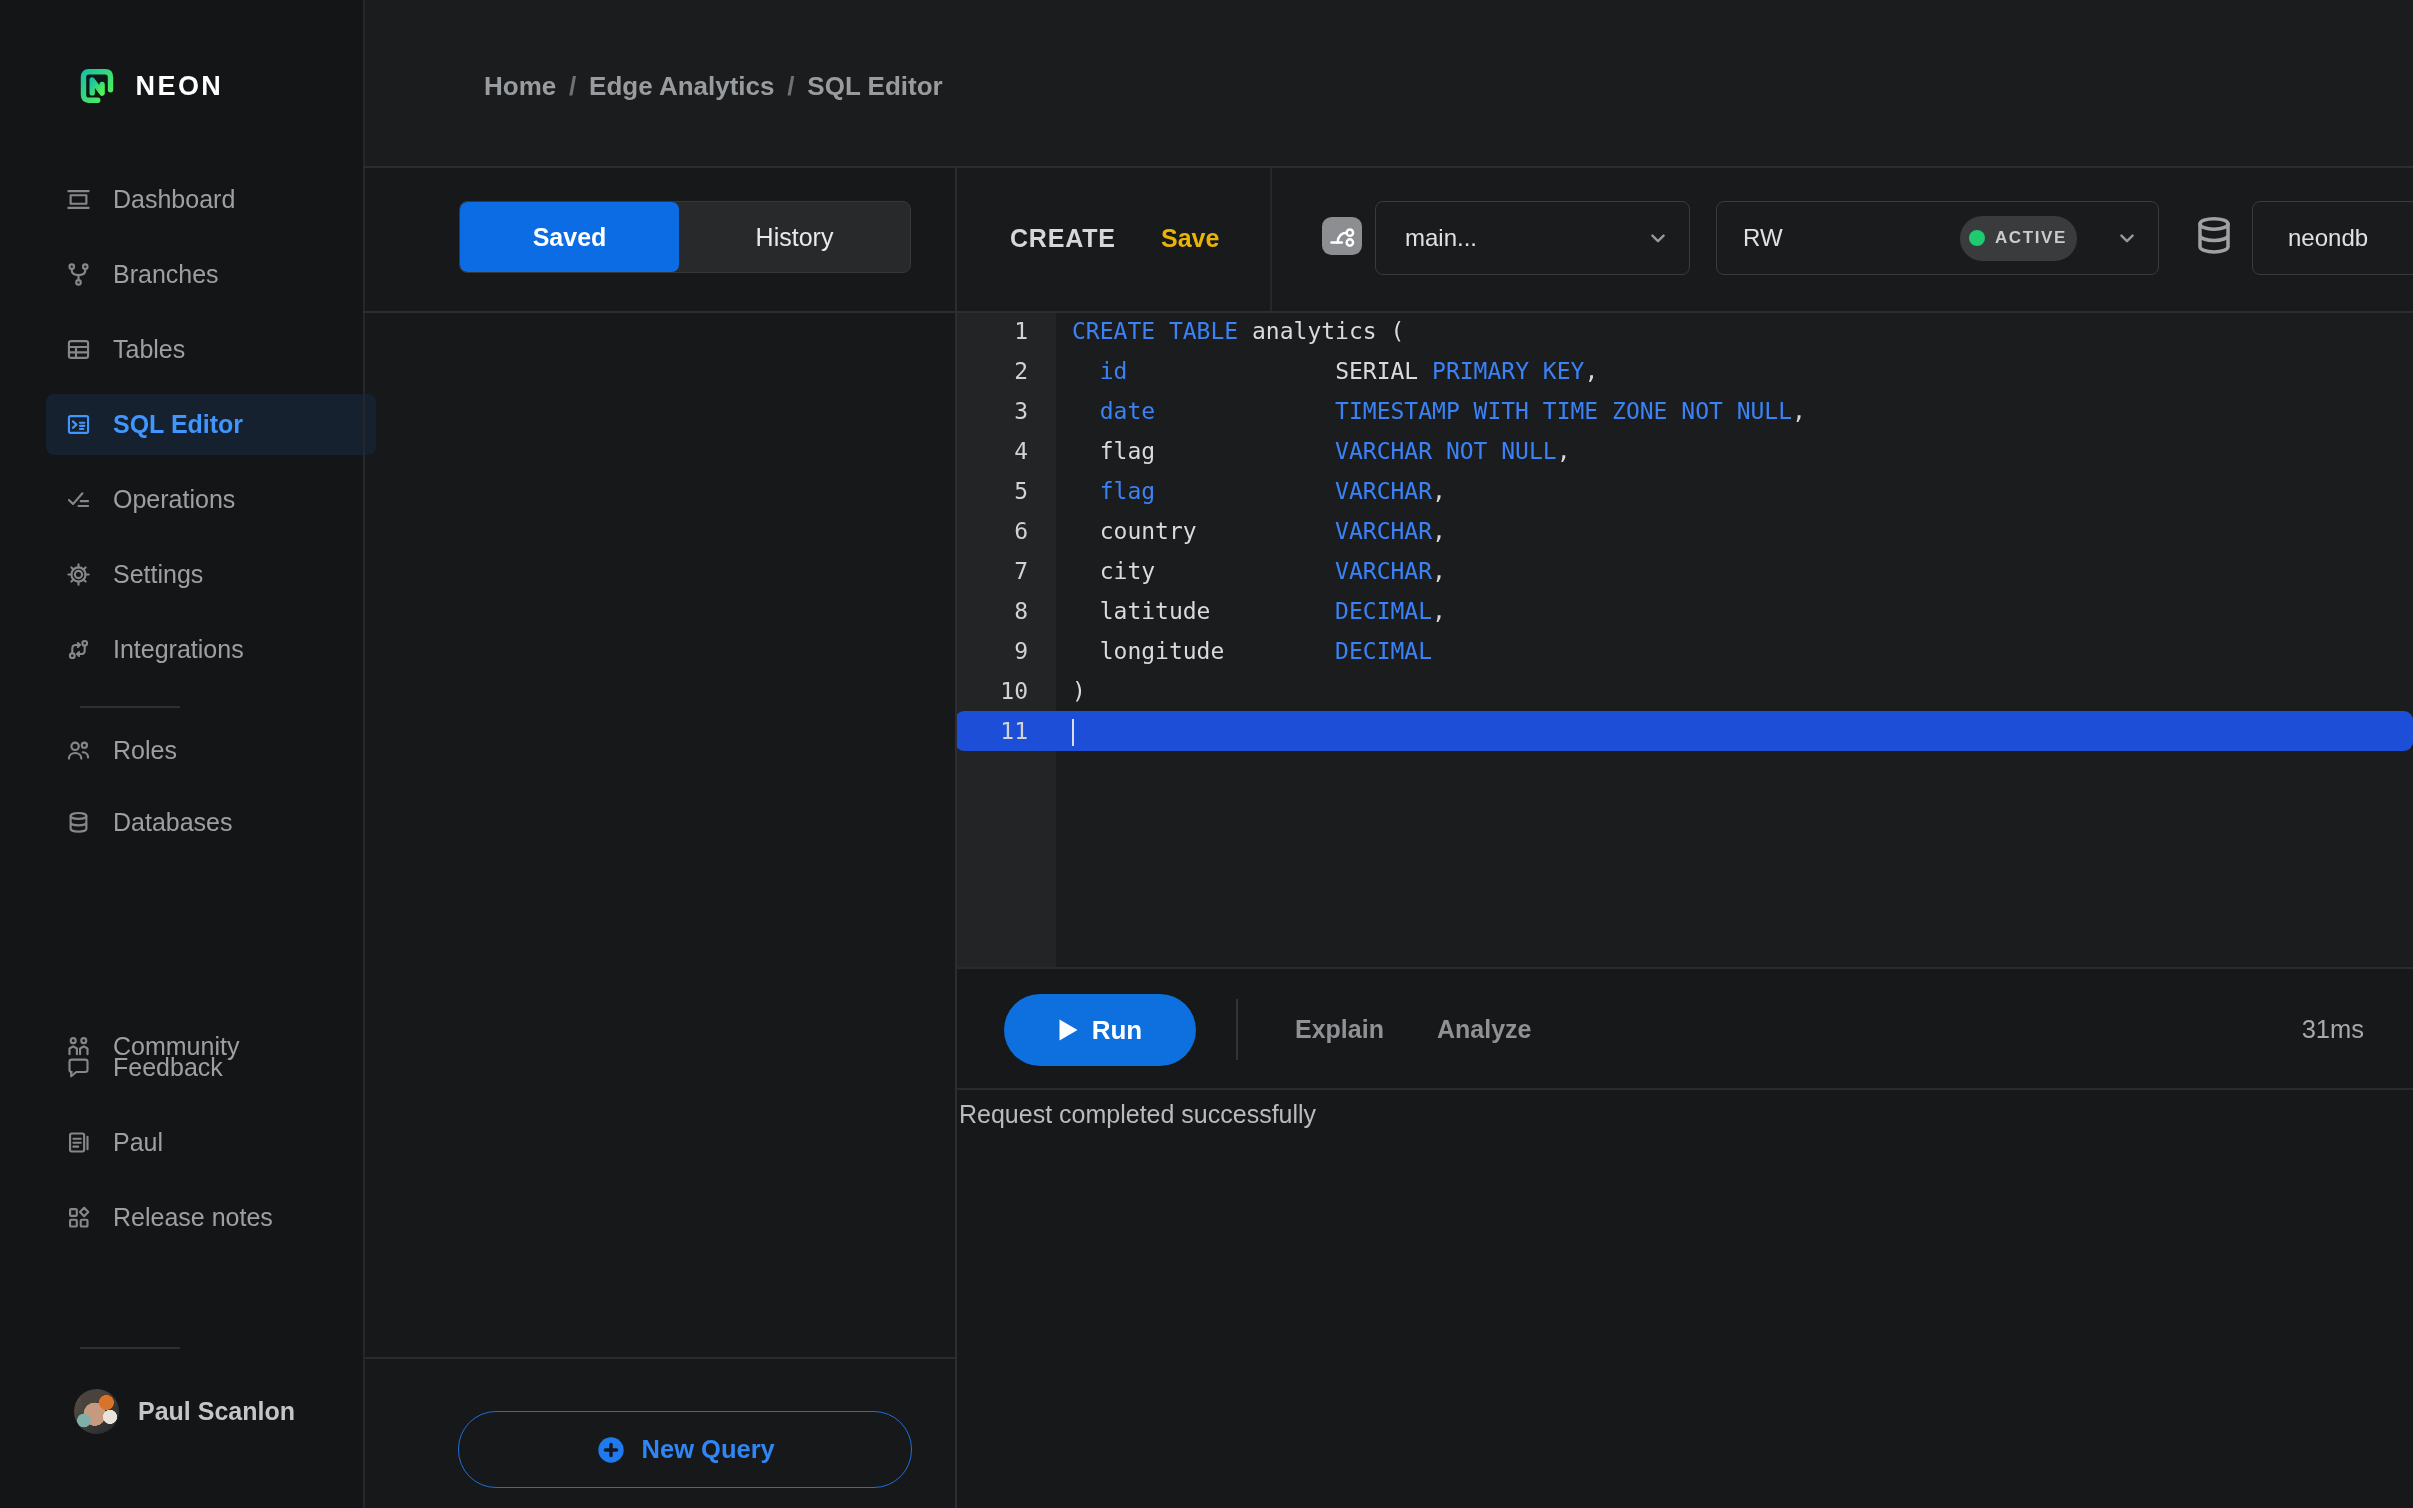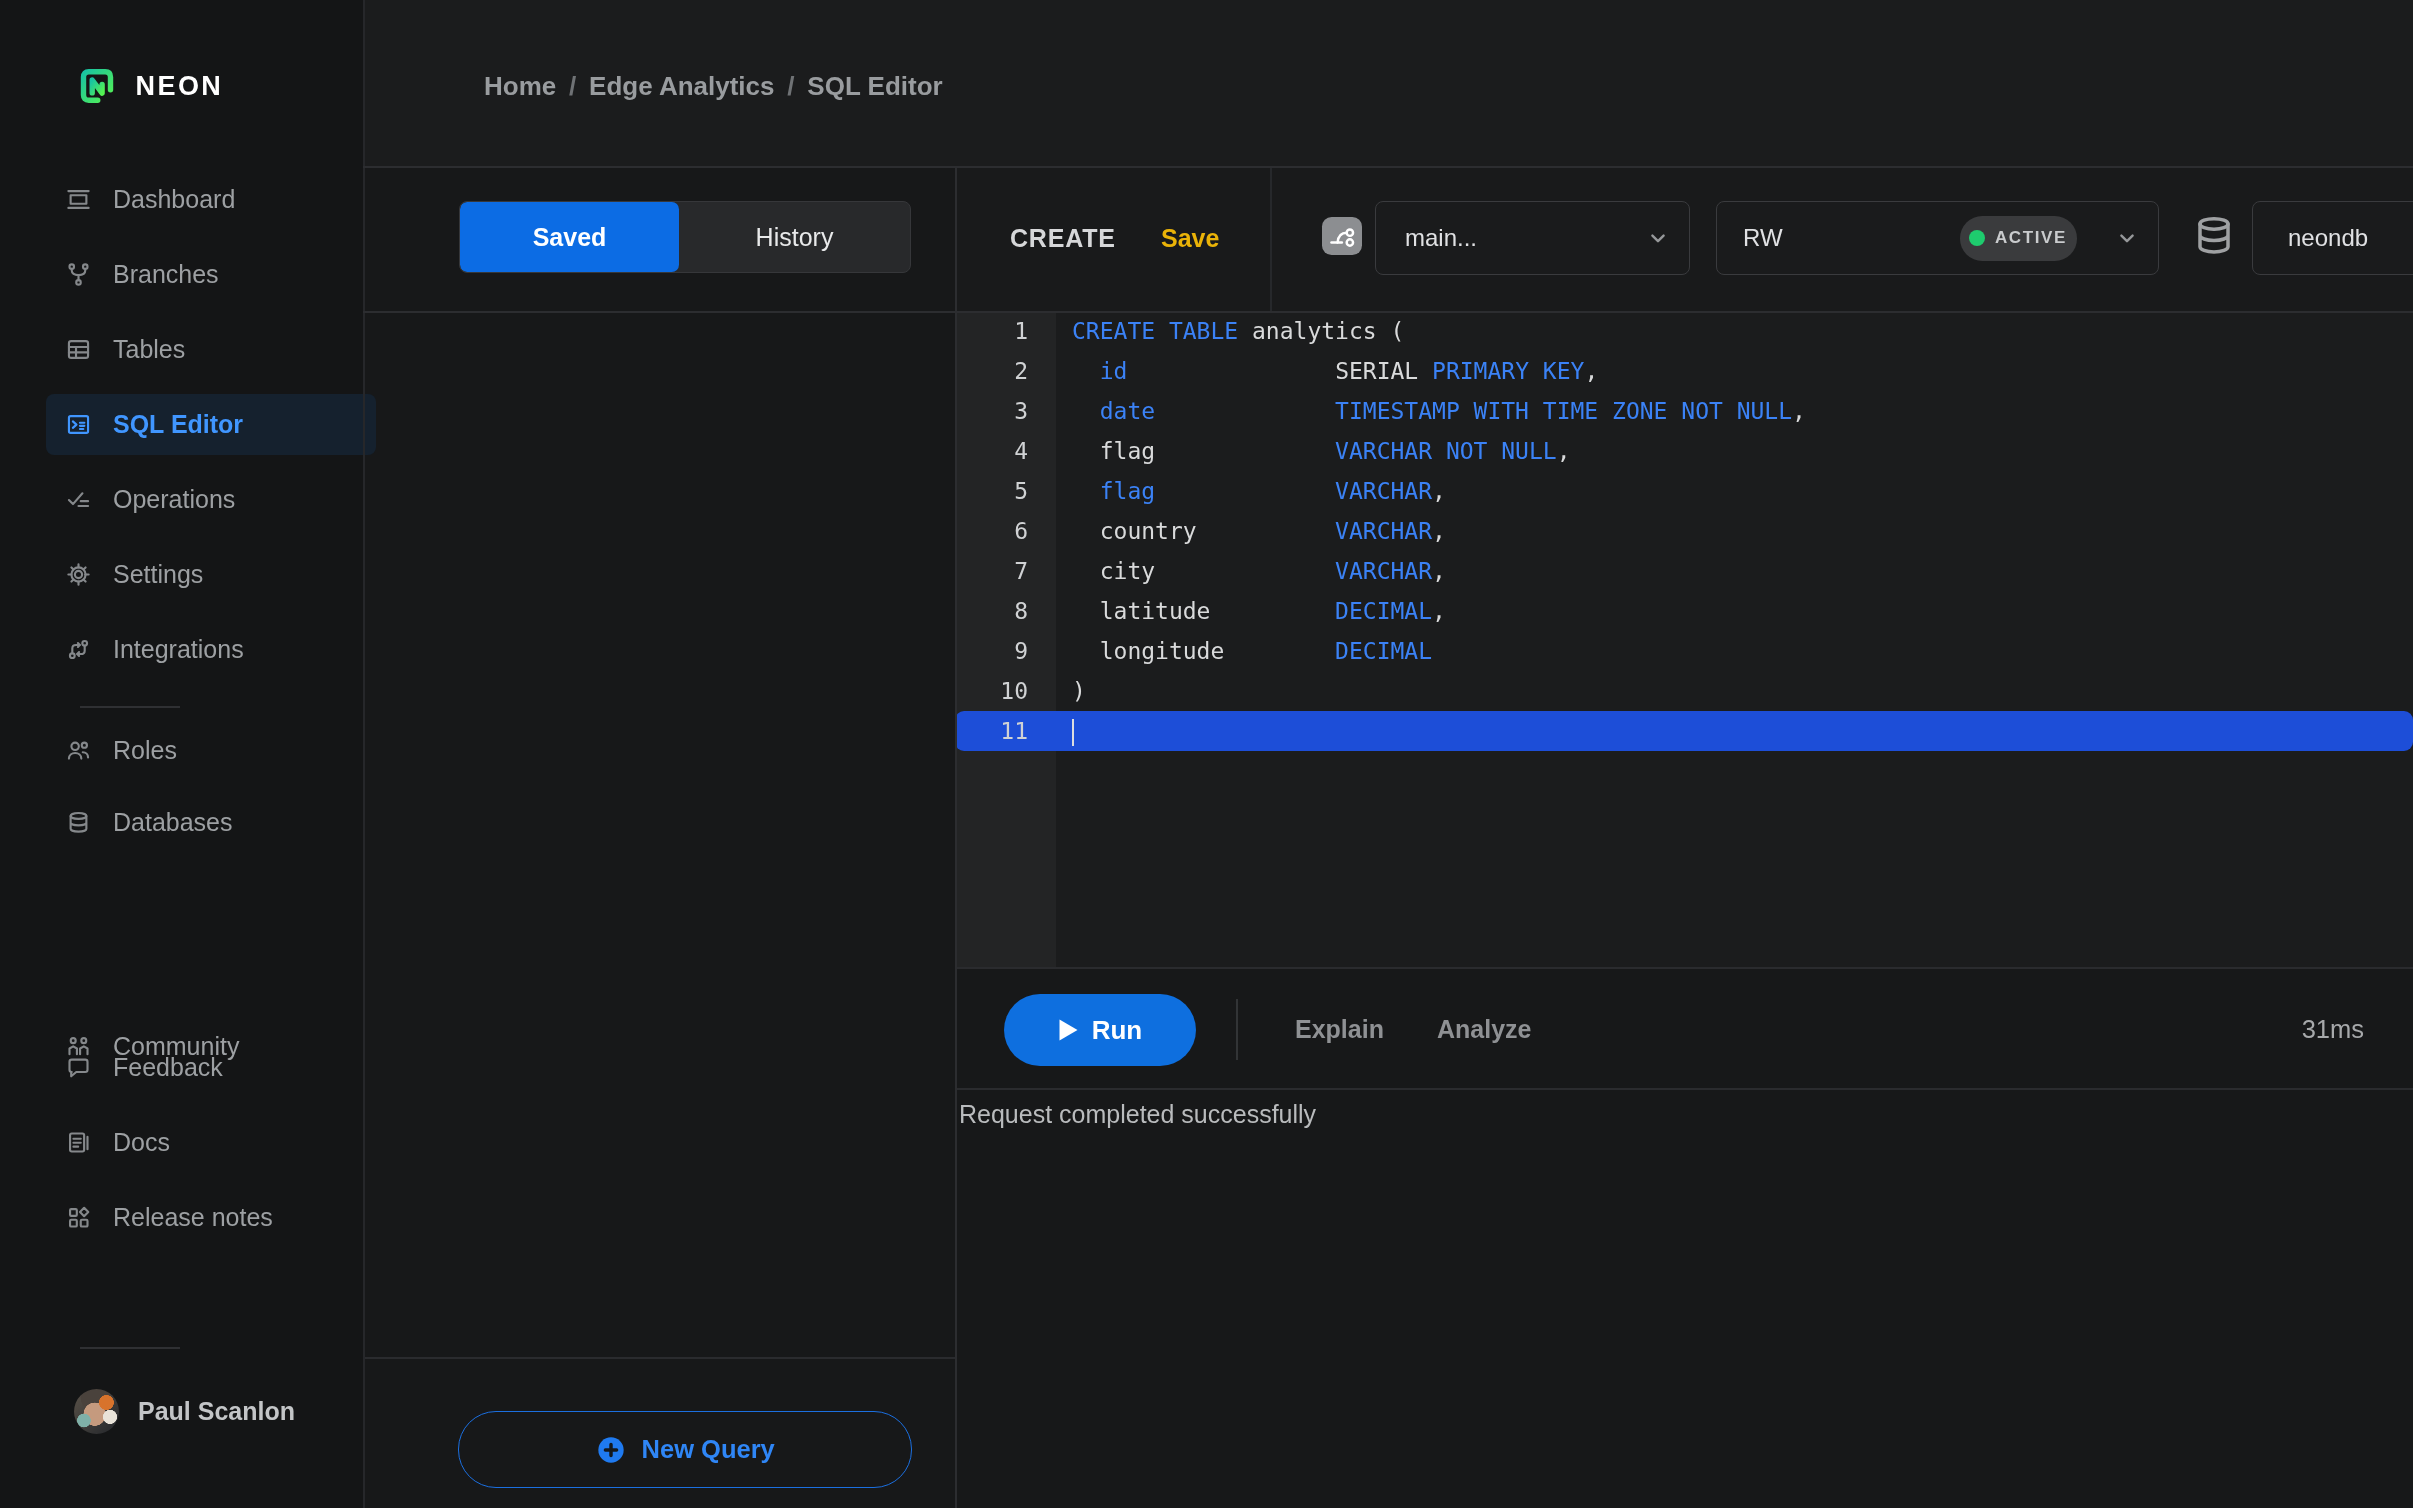--- a/index.html
+++ b/index.html
@@ -216,21 +216,21 @@
     <svg class="nav-ic" viewBox="0 0 24 24">
       <path d="M6 5h12a2 2 0 0 1 2 2v7a2 2 0 0 1-2 2h-8l-4.5 3.8V16H6a2 2 0 0 1-2-2V7a2 2 0 0 1 2-2z"></path>
       </svg>
     <span class="nav-label">Feedback</span>
   </div>
   <div class="abs nav-item" style="top:1112px">
     <svg class="nav-ic" viewBox="0 0 24 24">
       <rect x="4.5" y="4" width="12.5" height="16" rx="1.5"></rect>
       <path d="M7.5 8.7h6.5M7.5 12.2h6.5M7.5 15.7h4.2M20 7v11"></path>
       </svg>
-    <span class="nav-label">Docs</span>
+    <span class="nav-label">Paul</span>
   </div>
   <div class="abs nav-item" style="top:1187px">
     <svg class="nav-ic" viewBox="0 0 24 24">
       <rect x="4.5" y="4.5" width="6" height="6" rx="1"></rect>
         <rect x="4.5" y="14" width="6" height="6" rx="1"></rect>
       <rect x="14" y="14" width="6" height="6" rx="1"></rect>
         <path d="M17 3.4l3.7 3.7L17 10.8l-3.7-3.7z"></path>
       </svg>
     <span class="nav-label">Release notes</span>
   </div>

